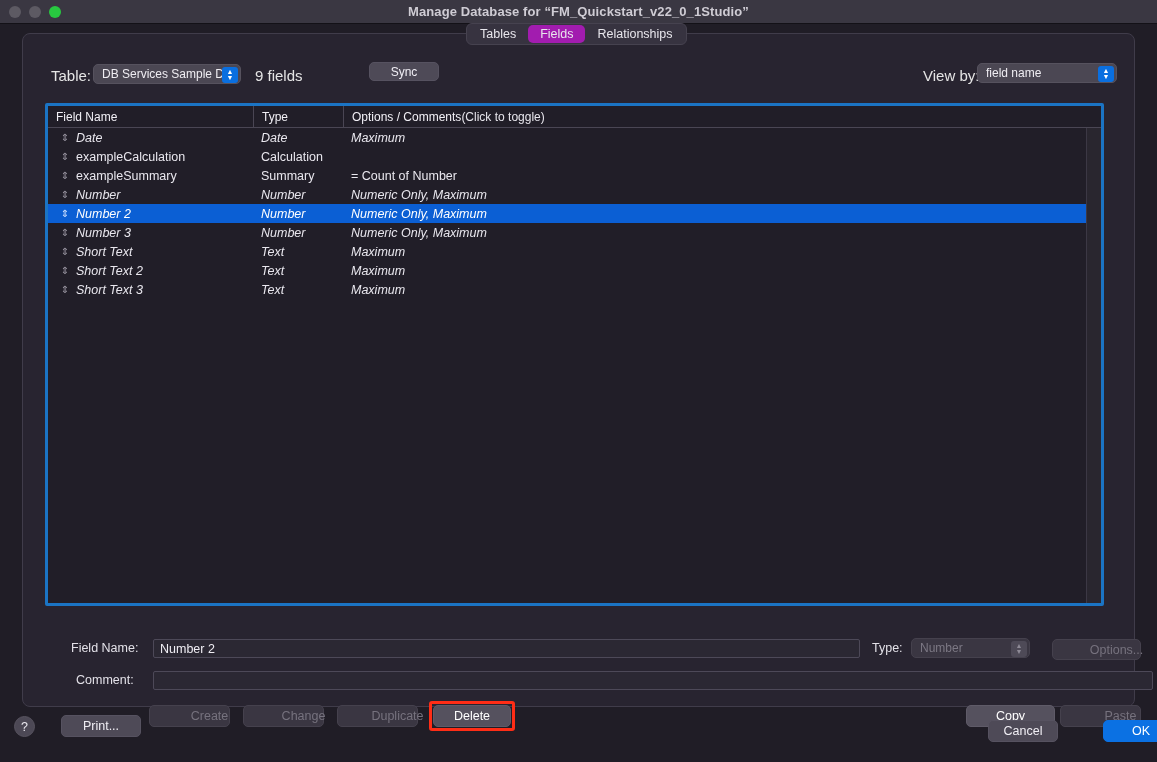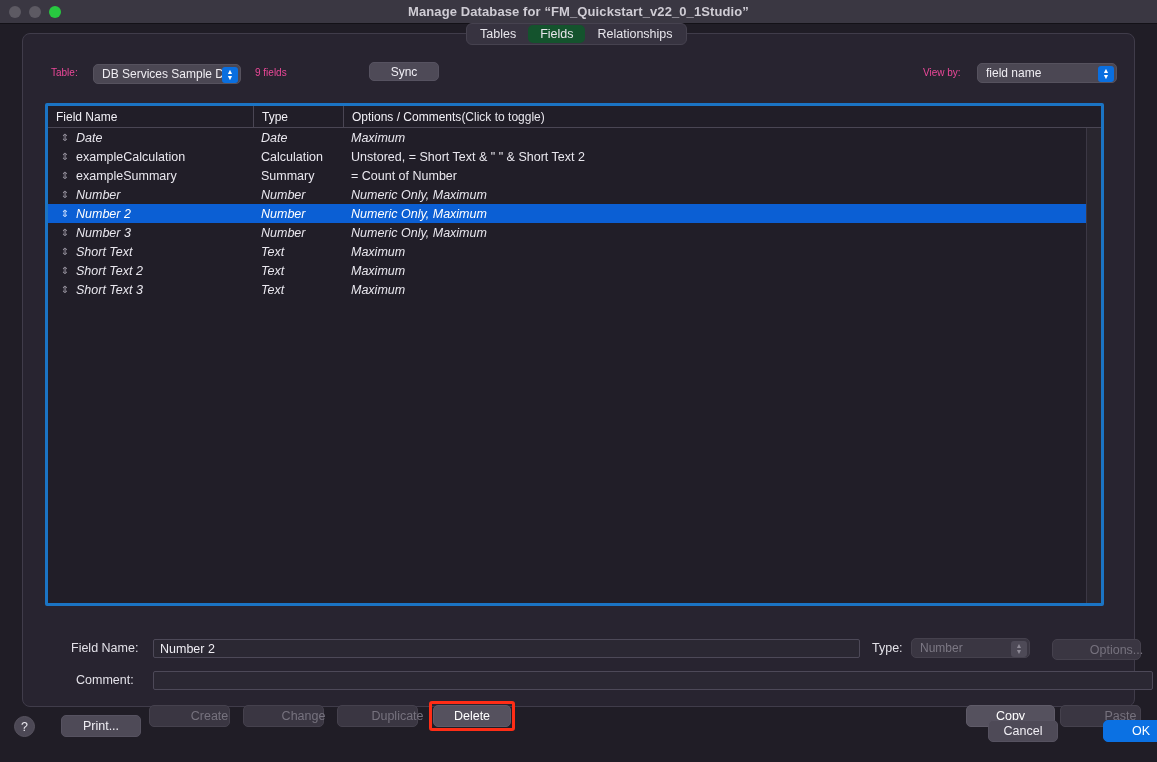--- a/index.html
+++ b/index.html
@@ -74,28 +74,28 @@
   }
   .tab {
     display: flex; align-items: center; justify-content: center;
     padding: 0 12px;
     font-size: 12.5px;
     color: #e8e6ec;
     border-radius: 5px;
     cursor: default;
     white-space: nowrap;
   }
-  .tab.active { background: #14532d; }
+  .tab.active { background: #a21caf; }
 
   
   .toolbar { position: absolute; left: 0; top: 55px; width: 1113px; height: 32px; }
   .lbl {
     position: absolute;
-    font-size: 10px;
-    color: #ec4899;
+    font-size: 15px;
+    color: #e5e5e5;
     white-space: nowrap;
   }
   .table-label { left: 28px; top: 8px; }
 
   .popup {
     position: absolute;
     background: #4b4753;
     border: 1px solid #56525e;
     border-radius: 5px;
     height: 20px;
@@ -328,21 +328,20 @@
           <div class="row">
             <div class="cell handle">⇕</div>
             <div class="cell name it">Date</div>
             <div class="cell type it">Date</div>
             <div class="cell opts it">Maximum</div>
           </div>
           <div class="row">
             <div class="cell handle">⇕</div>
             <div class="cell name">exampleCalculation</div>
             <div class="cell type">Calculation</div>
-            <div class="cell opts">Unstored, = Short Text &amp; " " &amp; Short Text 2</div>
           </div>
           <div class="row">
             <div class="cell handle">⇕</div>
             <div class="cell name">exampleSummary</div>
             <div class="cell type">Summary</div>
             <div class="cell opts">= Count of Number</div>
           </div>
           <div class="row">
             <div class="cell handle">⇕</div>
             <div class="cell name it">Number</div>

